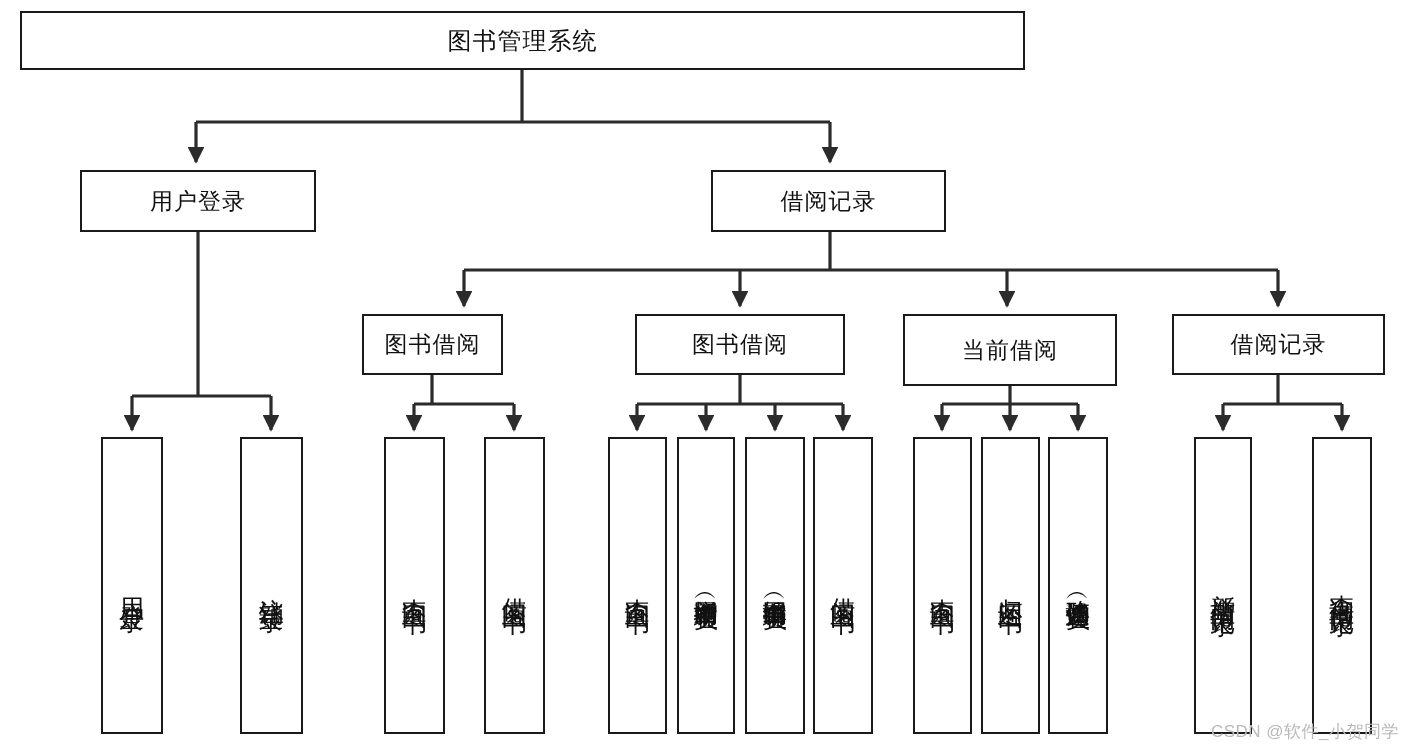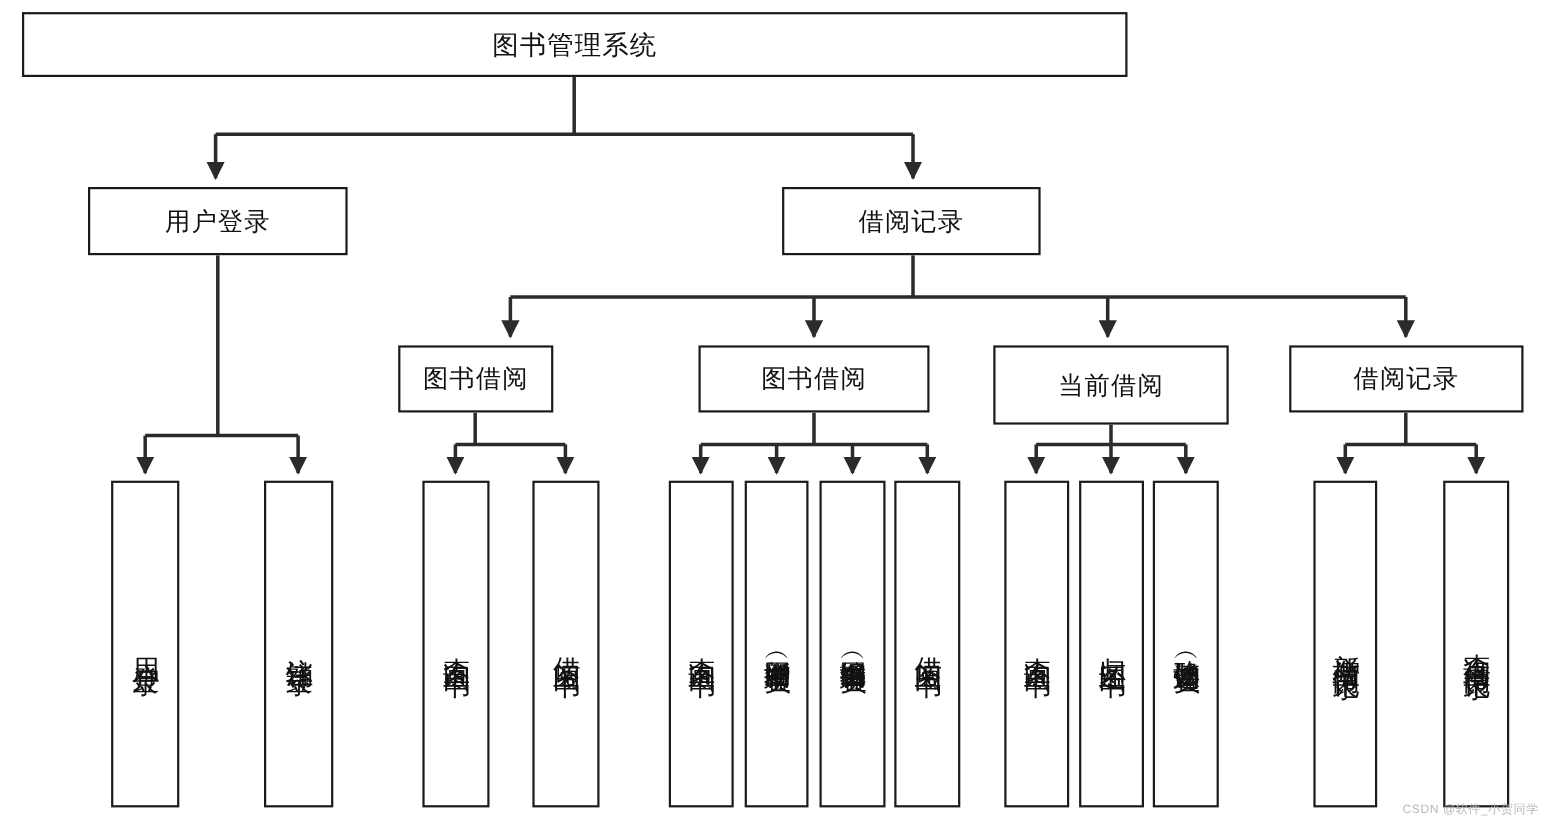--- a/index.html
+++ b/index.html
@@ -37,21 +37,21 @@
     font-size:25px;
     line-height:1.06;
     letter-spacing:4px;
     white-space:nowrap;
     color:#111;
   }
   .vtext.tight{letter-spacing:1px;font-size:24px;}
   .watermark{
     position:absolute;
     right:6px;bottom:4px;
-    font-size:11px;
+    font-size:17px;
     color:#b9b9b9;
     letter-spacing:.5px;
     white-space:nowrap;
     pointer-events:none;
   }
 </style>
 </head>
 <body>
 
 <div id="diagram-root">

